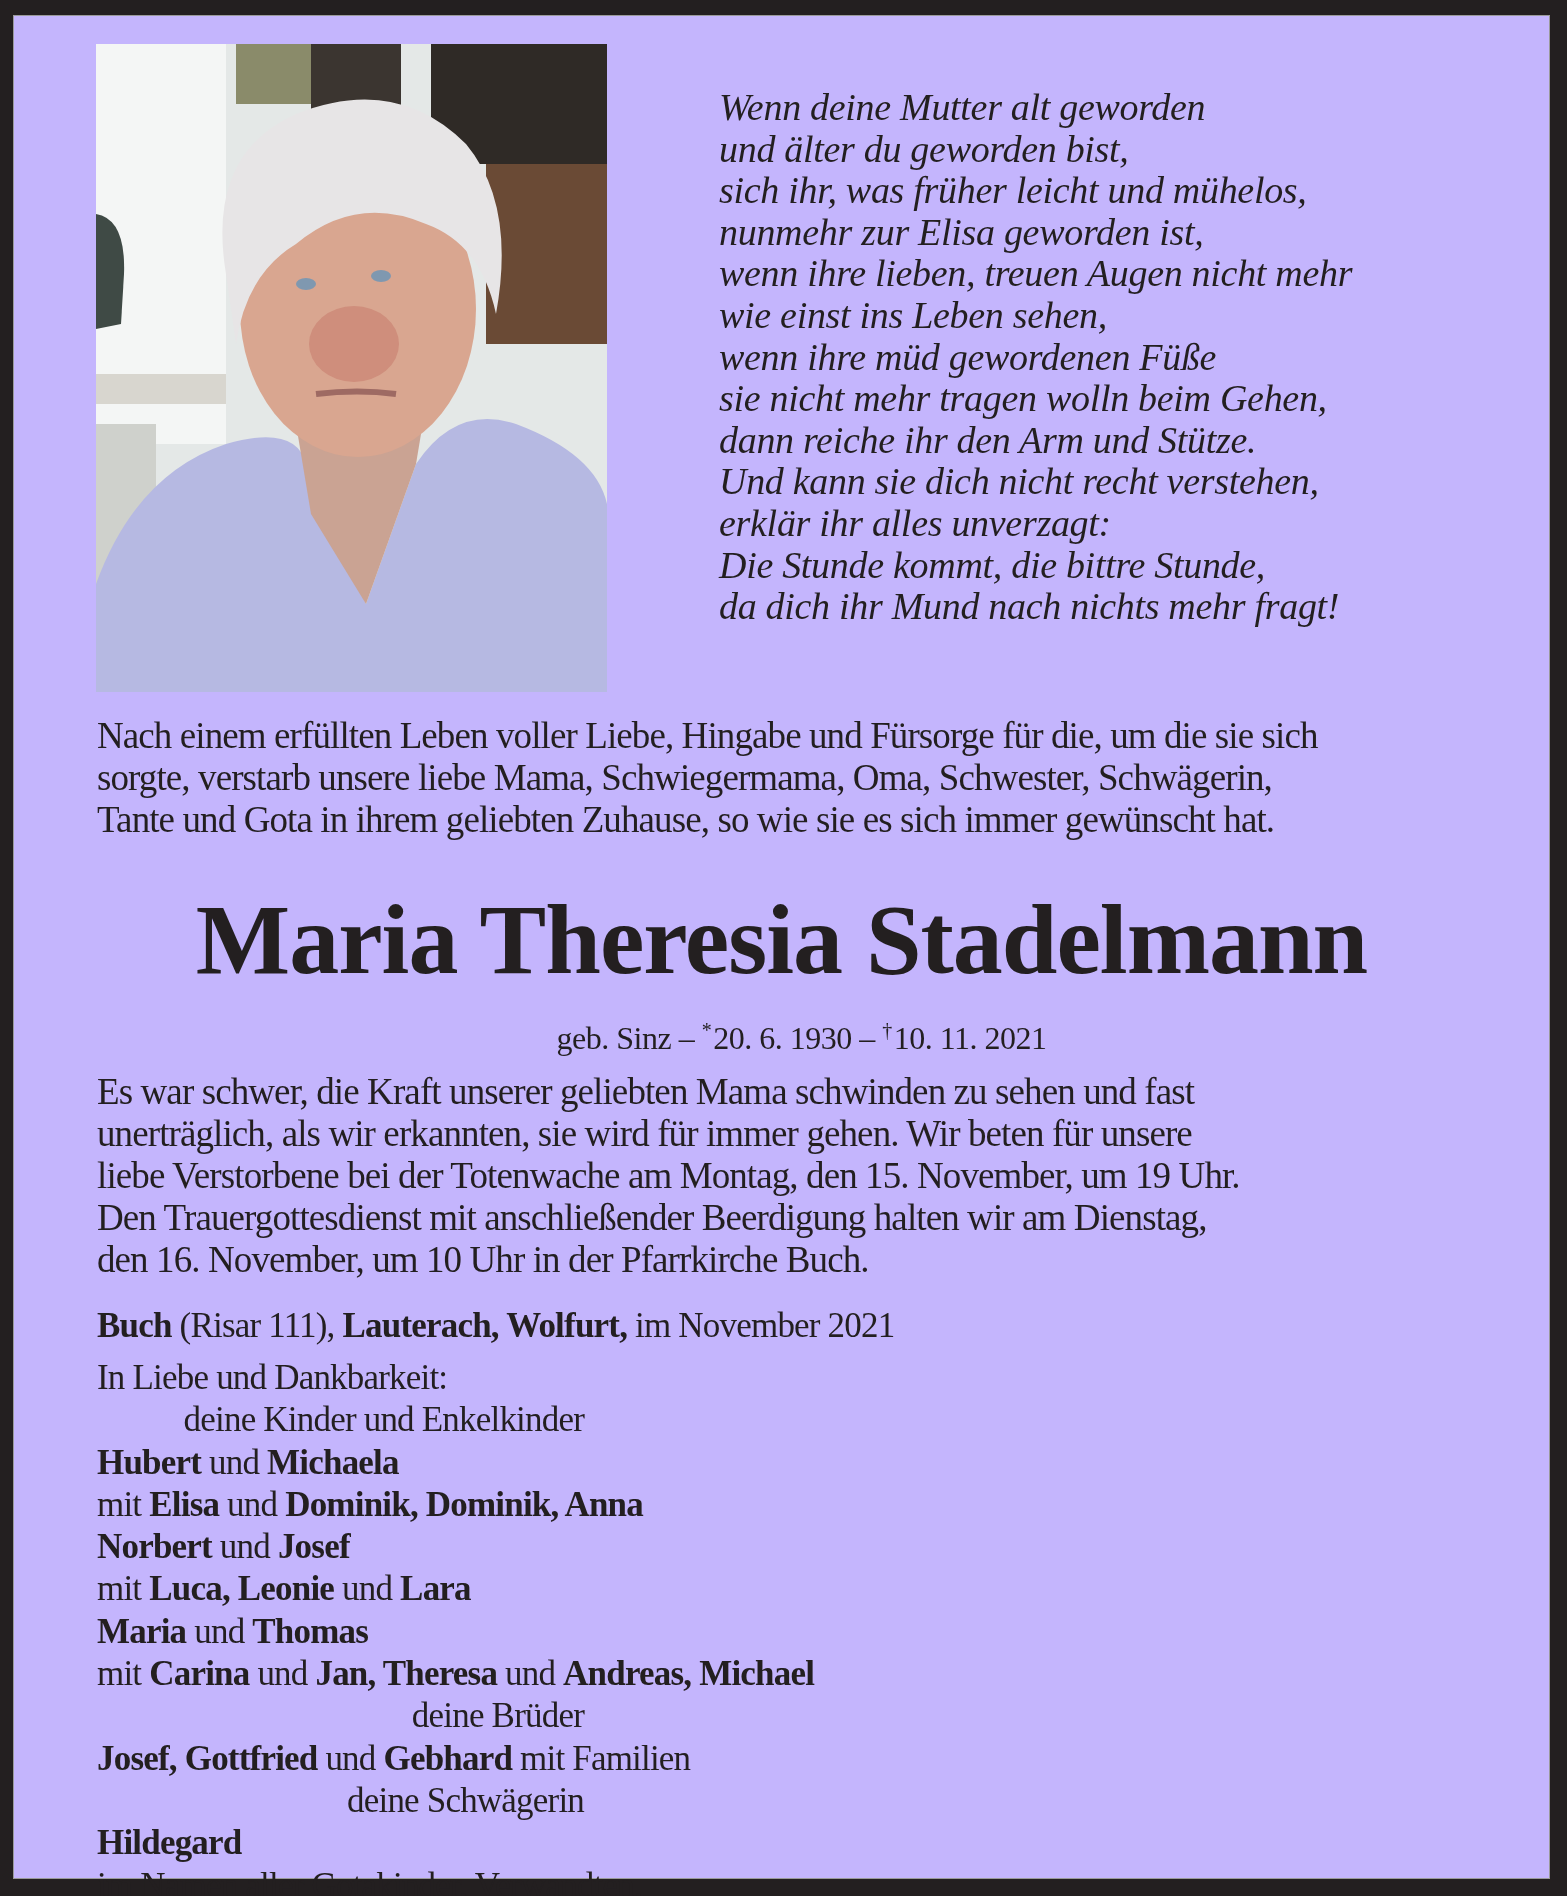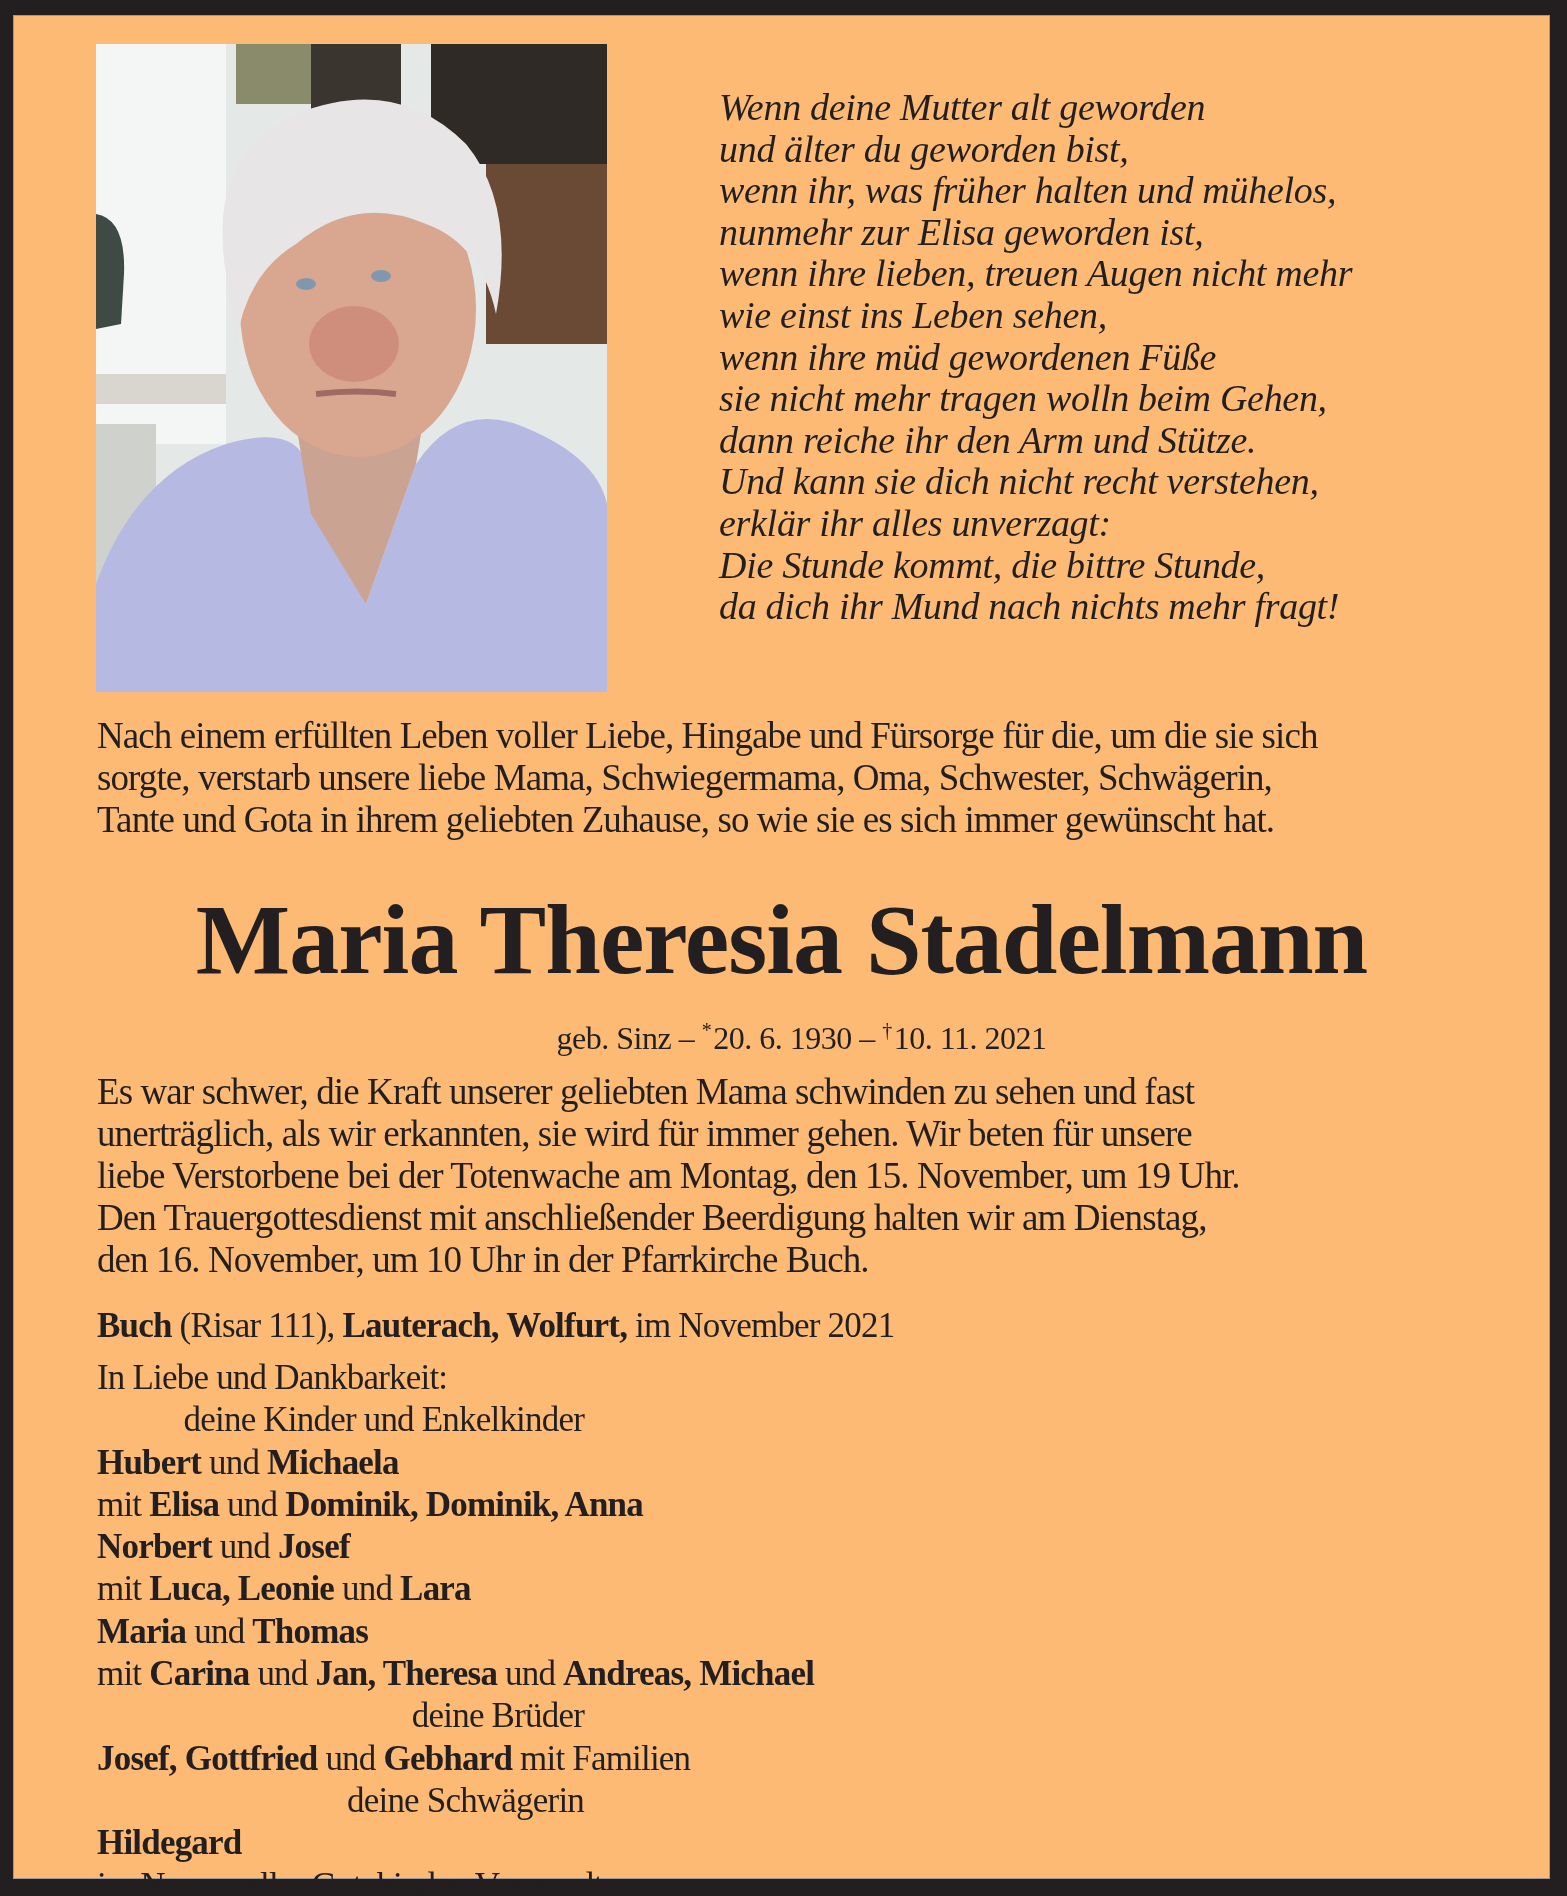--- a/index.html
+++ b/index.html
@@ -8,21 +8,21 @@
       background: #231f20;
       position: relative;
       overflow: hidden;
       font-family: "Liberation Serif", "DejaVu Serif", serif;
       color: #231f20;
     }
     .page {
       position: absolute;
       left: 13px; top: 15px;
       width: 1537px; height: 1864px;
-      background: #fdba74;
+      background: #c4b5fd;
       box-shadow: inset 0 0 0 1px #9a9a9a;
     }
     
     .photo {
       position: absolute;
       left: 83px; top: 29px;
       width: 511px; height: 648px;
       overflow: hidden;
       background: linear-gradient(180deg, #e9ecea 0%, #dfe3e2 60%, #cfd3d6 100%);
     }
@@ -141,21 +141,21 @@
       <ellipse cx="210" cy="240" rx="10" ry="6" fill="#7f98b0"></ellipse>
       <ellipse cx="285" cy="232" rx="10" ry="6" fill="#7f98b0"></ellipse>
 
       <path d="M130 230 Q110 110 200 70 Q300 30 370 100 Q420 160 400 270 Q385 200 330 180 Q260 150 200 200 Q150 230 140 300 Z" fill="#e7e5e6"></path>
     </svg>
   </div>
 
   <div class="poem">
     <div>Wenn deine Mutter alt geworden</div>
     <div>und älter du geworden bist,</div>
-    <div>wenn ihr, was früher halten und mühelos,</div>
+    <div>sich ihr, was früher leicht und mühelos,</div>
     <div>nunmehr zur Elisa geworden ist,</div>
     <div>wenn ihre lieben, treuen Augen nicht mehr</div>
     <div>wie einst ins Leben sehen,</div>
     <div>wenn ihre müd gewordenen Füße</div>
     <div>sie nicht mehr tragen wolln beim Gehen,</div>
     <div>dann reiche ihr den Arm und Stütze.</div>
     <div>Und kann sie dich nicht recht verstehen,</div>
     <div>erklär ihr alles unverzagt:</div>
     <div>Die Stunde kommt, die bittre Stunde,</div>
     <div>da dich ihr Mund nach nichts mehr fragt!</div>

